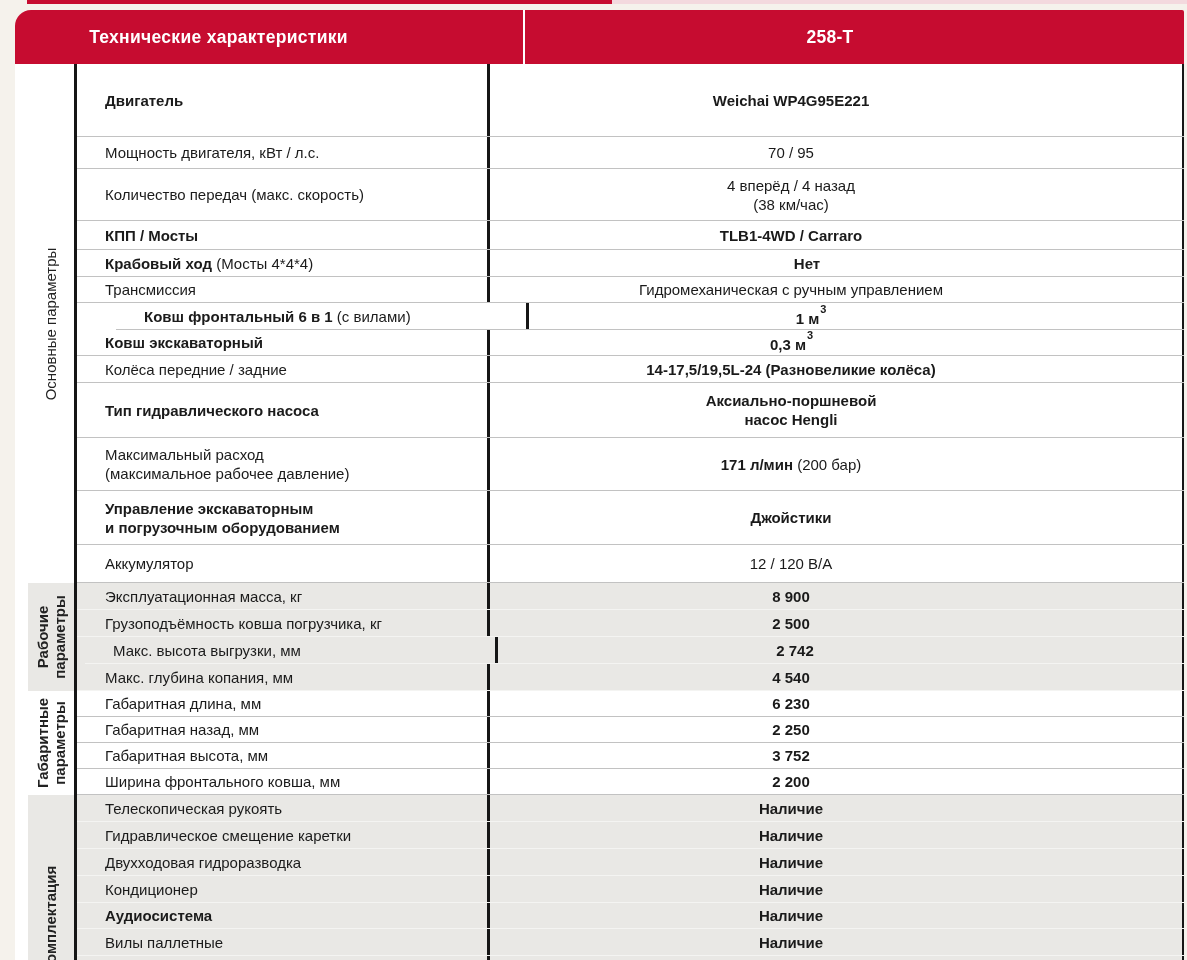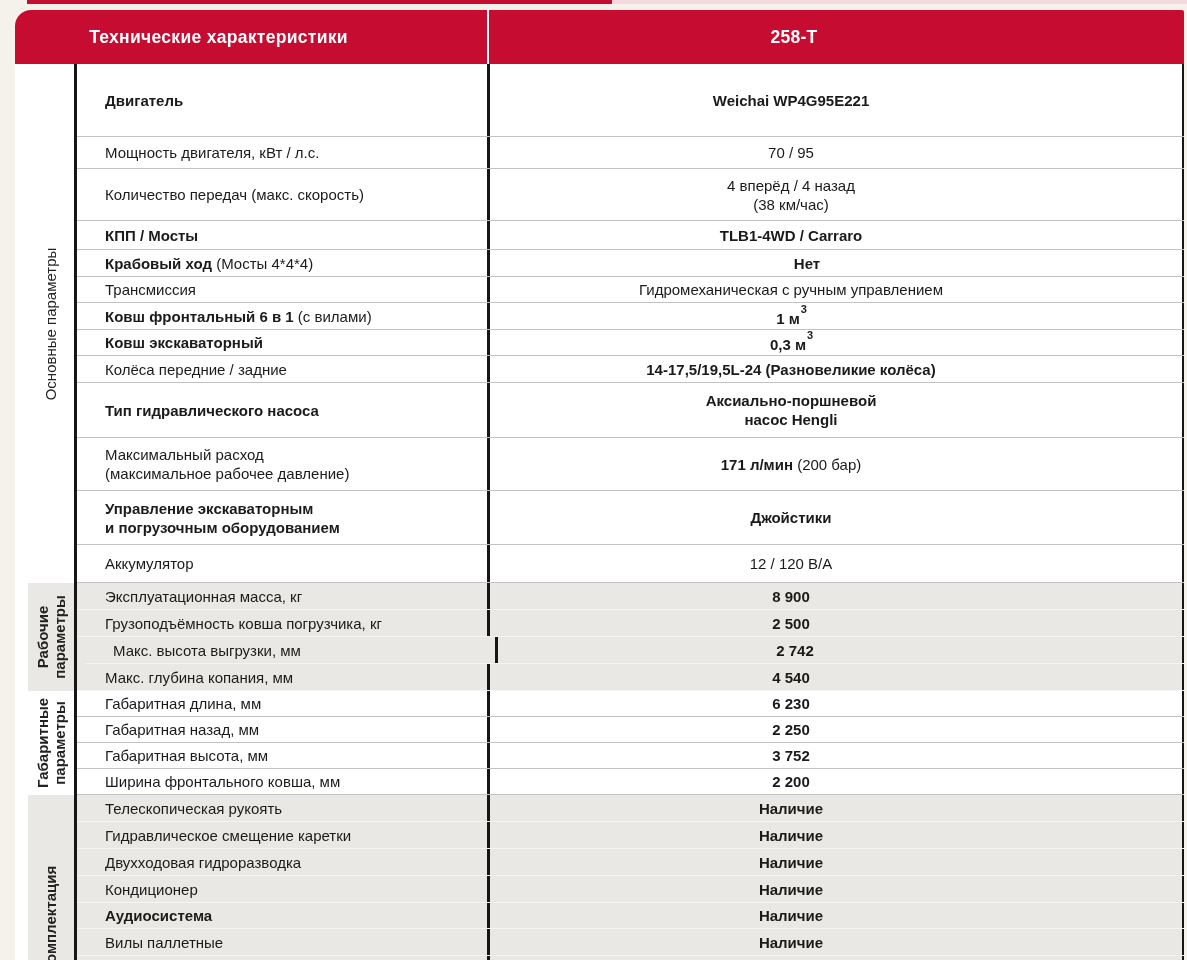--- a/index.html
+++ b/index.html
@@ -54,21 +54,21 @@
   .b{font-weight:700;}
   sup.cube{font-size:11px;position:relative;top:-5px;left:1px;font-weight:700;}
 </style>
 </head>
 <body>
 
 <div class="top-strip" id="strip-red" data-name="top-accent-strip-red" style="background: rgb(198, 12, 48);"></div>
 <div class="top-strip" id="strip-pink" data-name="top-accent-strip-pink" style="background: rgb(243, 217, 222);"></div>
 
 <div class="table-wrap" data-name="spec-table">
-  <div class="header-bar" id="header-bar" data-name="table-header-bar" style="background: rgb(198, 12, 48);">
+  <div class="header-bar" id="header-bar" data-name="table-header-bar" style="background: rgb(198, 12, 48); gap: 36px;">
     <div class="header-cell header-left" data-name="table-header-title">Технические характеристики</div>
     <div class="header-divider" data-name="header-column-divider"></div>
     <div class="header-cell header-right" data-name="table-header-model">258-T</div>
   </div>
   <div class="tbody" data-name="table-body">
       <div class="section" data-name="section-main" style="--secbg: #ffffff; --sep: #c2c2c2;">
         <div class="gutter" data-name="table-left-gutter"></div>
         <div class="side" data-name="section-sidebar-main">
           <div class="vlabel" data-name="section-label-main">
             <div data-name="section-label-line">Основные параметры</div>
@@ -117,21 +117,21 @@
             </div>
           </div>
           <div class="row" data-name="table-row" style="height: 26px;">
             <div class="cell cell-label" data-name="param-label">
               <div class="line" data-name="param-label-text"><span class="" data-name="param-label-main">Трансмиссия</span></div>
             </div>
             <div class="cell cell-value" data-name="param-value">
               <div class="line" data-name="param-value-text"><span class="" data-name="param-value-main">Гидромеханическая с ручным управлением</span></div>
             </div>
           </div>
-          <div class="row" data-name="table-row" style="height: 27px;">
+          <div class="row" data-name="table-row" style="height: 27px; margin-left: 39px;">
             <div class="cell cell-label" data-name="param-label">
               <div class="line" data-name="param-label-text"><span class="b" data-name="param-label-main">Ковш фронтальный 6 в 1</span><span data-name="param-label-note"> (с вилами)</span></div>
             </div>
             <div class="cell cell-value" data-name="param-value">
               <div class="line" data-name="param-value-text"><span class="b" data-name="param-value-main">1 м</span><sup class="cube" data-name="param-value-superscript">3</sup></div>
             </div>
           </div>
           <div class="row" data-name="table-row" style="height: 26px;">
             <div class="cell cell-label" data-name="param-label">
               <div class="line" data-name="param-label-text"><span class="b" data-name="param-label-main">Ковш экскаваторный</span></div>

